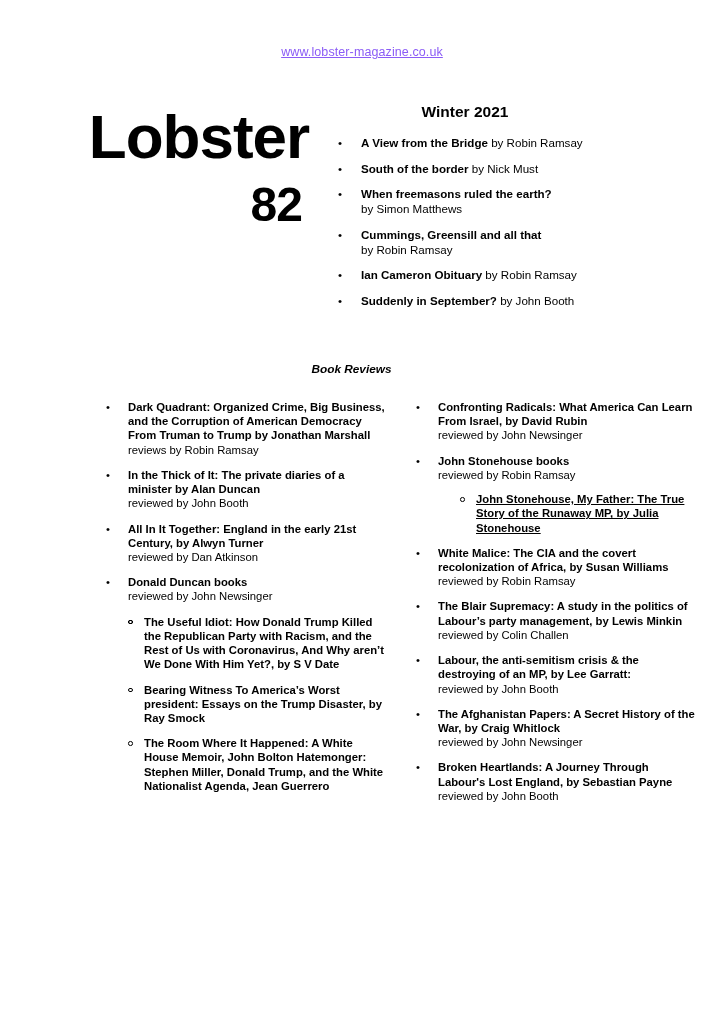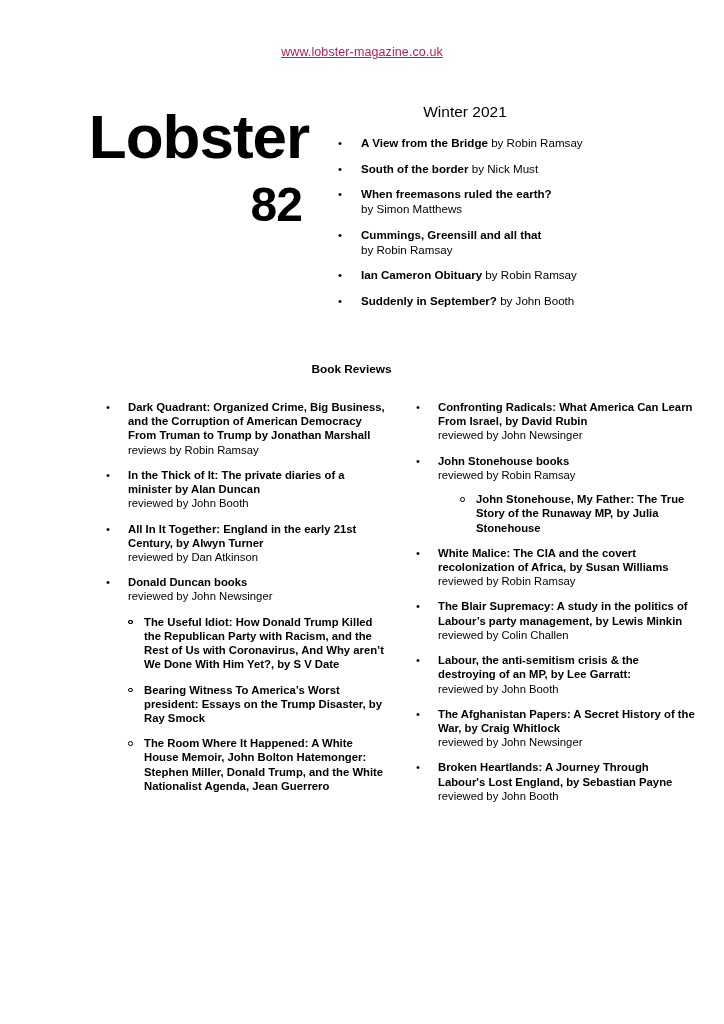--- a/index.html
+++ b/index.html
@@ -19,21 +19,21 @@
   
   .url-bar {
     position: absolute;
     top: 42px;
     left: 0;
     width: 724px;
     text-align: center;
   }
   .url-link {
     font-size: 12.5px;
-    color: #be185d;
+    color: #8b5cf6;
     text-decoration: underline;
     letter-spacing: .1px;
   }
 
   .logo-block {
     position: absolute;
     left: 70px;
     top: 108px;
     width: 240px;
   }
@@ -57,21 +57,21 @@
 
   
   .contents {
     position: absolute;
     left: 330px;
     top: 103px;
     width: 330px;
   }
   .issue-date {
     font-size: 15.5px;
-    font-weight: normal;
+    font-weight: bold;
     text-align: center;
     margin: 0 0 14px 0;
     padding-right: 60px;
   }
   .c-item {
     position: relative;
     padding-left: 31px;
     margin-bottom: 10.5px;
     font-size: 11.6px;
     line-height: 1.3;
@@ -96,20 +96,21 @@
 
   
   .reviews-heading {
     position: absolute;
     top: 362px;
     left: 0;
     width: 703px;
     text-align: center;
     font-size: 11.8px;
     font-weight: bold;
+    font-style: italic;
   }
 
   .col {
     position: absolute;
     top: 400px;
   }
   .col-left  { left: 100px; width: 290px; }
   .col-right { left: 410px; width: 285px; }
 
   .r-item {
@@ -153,21 +154,21 @@
     left: 0;
     top: 1px;
     width: 4.5px;
     height: 4.5px;
     border: 1px solid #000;
     border-radius: 50%;
     box-sizing: border-box;
     margin-top: 4px;
   }
   
-  .col-right .sub-list { padding-left: 22px; }
+  .col-right .sub-list { padding-left: 22px; text-decoration: underline; }
 </style>
 </head>
 <body>
 
 <div class="url-bar">
   <a class="url-link" href="#">www.lobster-magazine.co.uk</a>
 </div>
 
 <div class="logo-block">
   <div class="logo-word">Lobster</div>

